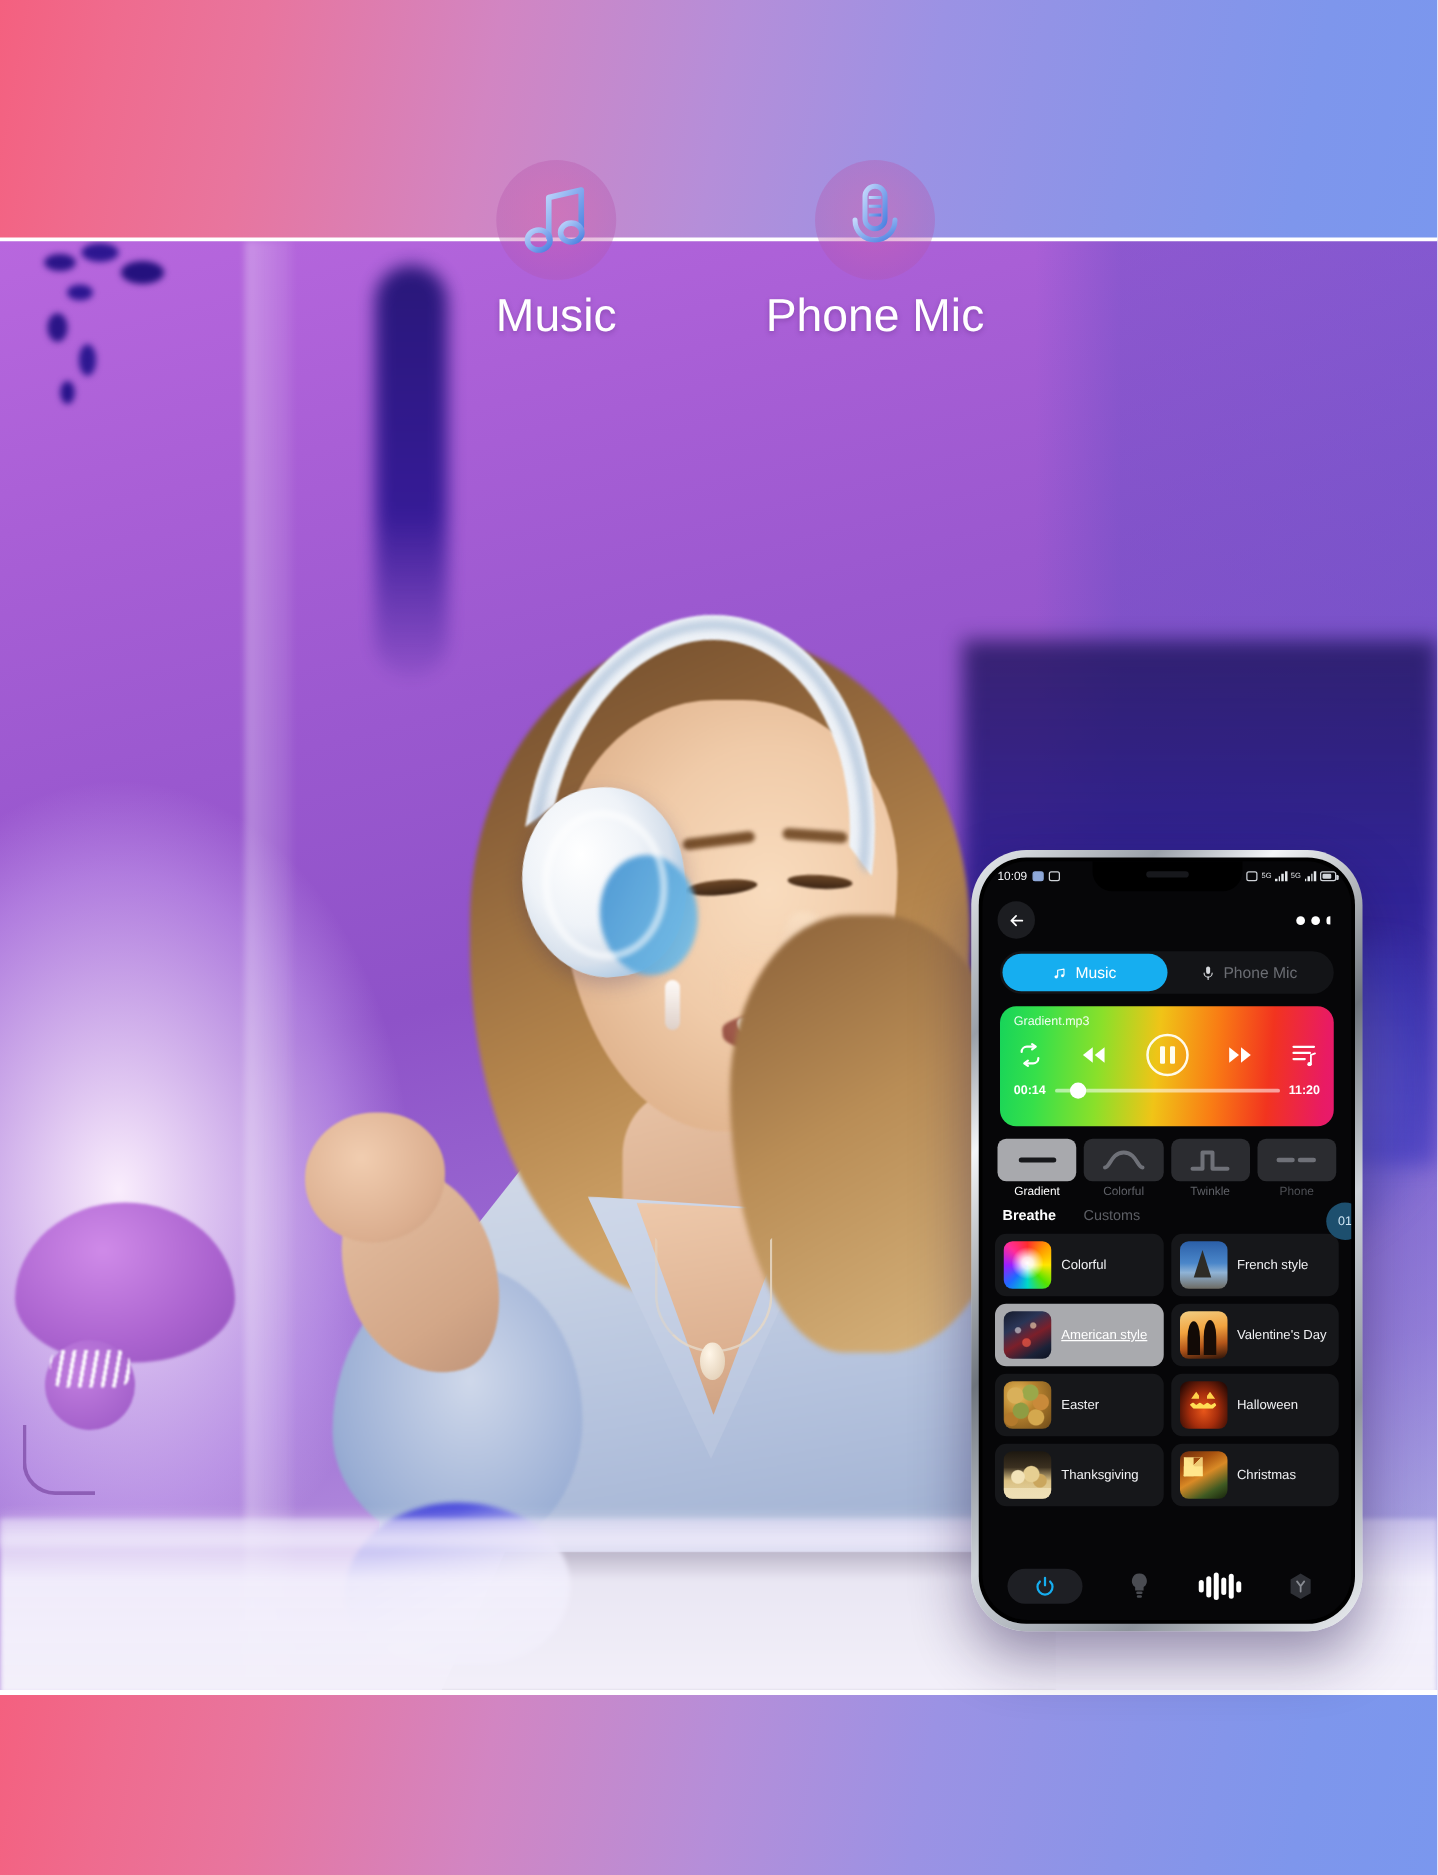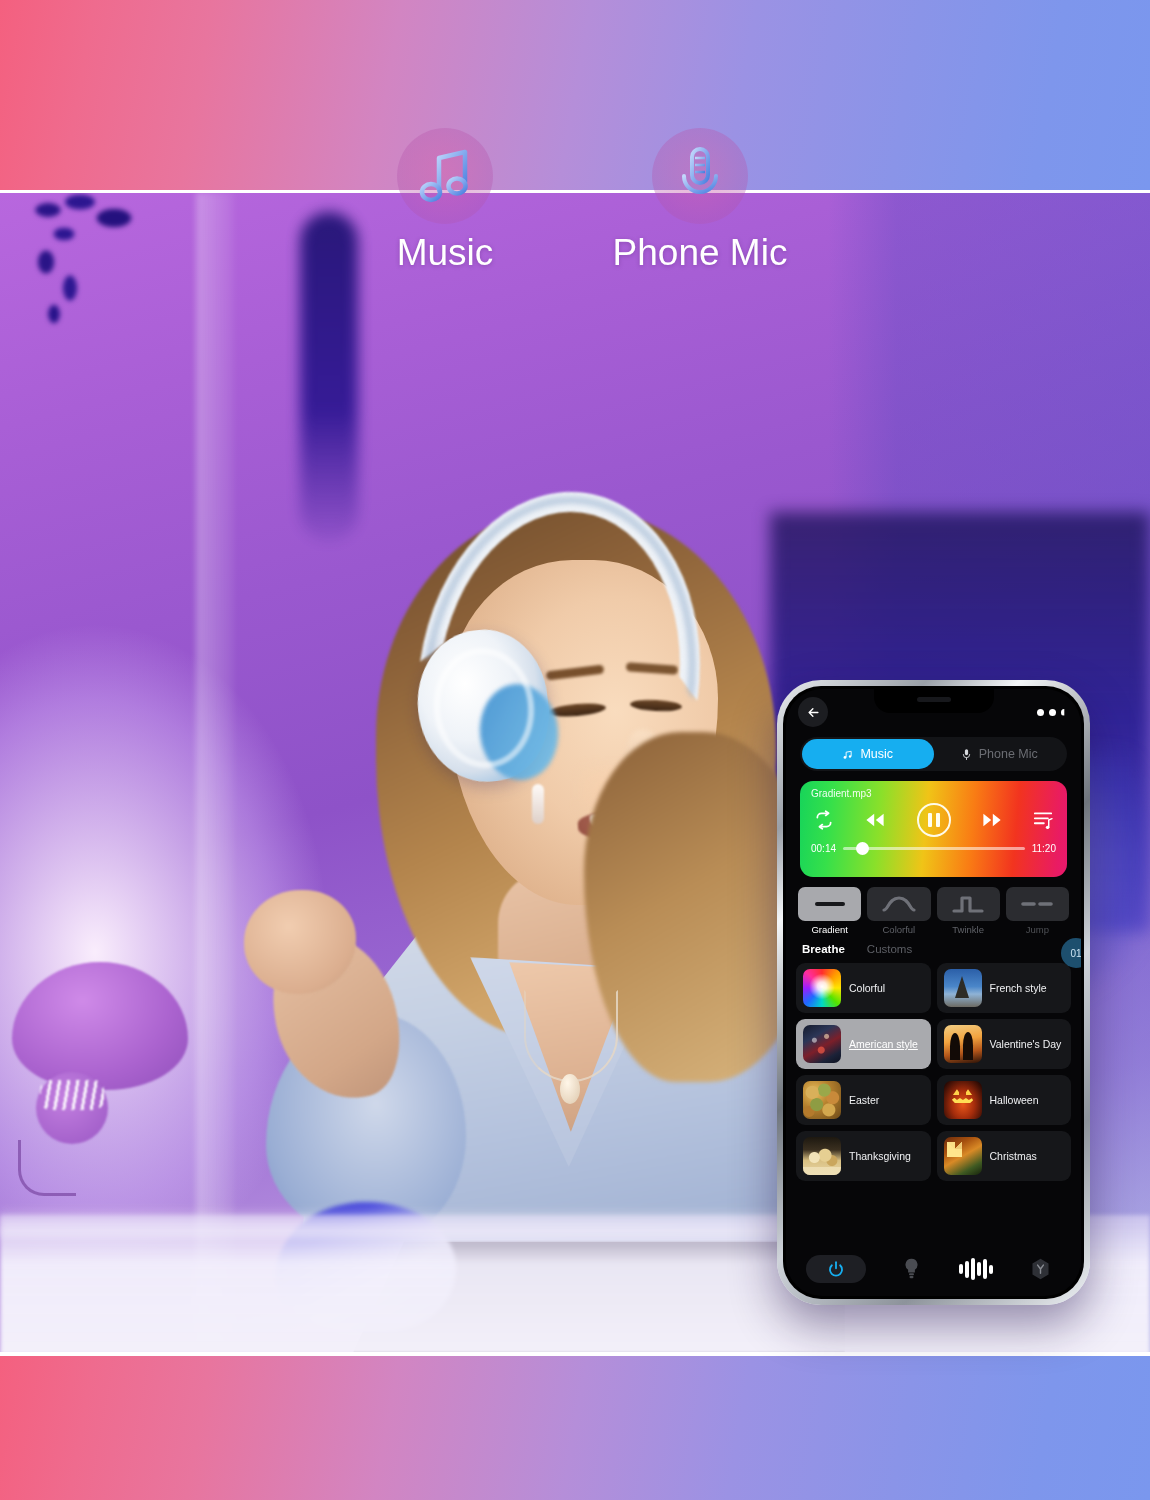--- a/index.html
+++ b/index.html
@@ -369,21 +369,21 @@
     margin-top: 4px; padding: 0 3px; }
   .ctrls svg { display: block; }
   .play-circle {
     width: 34px; height: 34px; border-radius: 50%;
     border: 2px solid rgba(255,255,245,0.95);
     display: flex; align-items: center; justify-content: center;
   }
   .play-bars { display: flex; gap: 4px; }
   .play-bars i { width: 4px; height: 14px; background: #fffef0; border-radius: 1px; display: block; }
   .progress-row { display: flex; align-items: center; gap: 7px; margin-top: 6px; }
-  .ptime { font-size: 10px; color: #fff; font-weight: normal; text-align: right; }
+  .ptime { font-size: 10px; color: #fff; font-weight: bold; text-align: right; }
   .ptrack { flex: 1; height: 3px; background: rgba(255,255,255,0.55); border-radius: 2px; position: relative; }
   .pknob { position: absolute; top: -5px; left: 7%; width: 13px; height: 13px;
     border-radius: 50%; background: #fff; }
 
   
   .fx-row { display: flex; gap: 6px; margin: 10px 12px 0 12px; }
   .fx { flex: 1; text-align: center; }
   .fx-tile {
     height: 34px; border-radius: 7px; background: #2b2c30;
     display: flex; align-items: center; justify-content: center;
@@ -579,20 +579,47 @@
   </div>
 
   <div class="phone">
     <div class="phone-inner">
       <div class="screen">
 
         <div class="notch">
           <div class="notch-cam"></div>
         </div>
 
+        <div class="statusbar">
+          <div class="sb-left">
+            <span>10:09</span>
+            <span class="sb-ico filled"></span>
+            <span class="sb-ico"></span>
+          </div>
+          <div class="sb-right">
+            <span class="sb-ico"></span>
+            <span class="sb-5g">5G</span>
+            <span class="sb-bars">
+                <i></i>
+                <i></i>
+                <i></i>
+                <i></i>
+              </span>
+            <span class="sb-5g">5G</span>
+            <span class="sb-bars">
+                <i></i>
+                <i></i>
+                <i></i>
+                <i></i>
+              </span>
+            <span class="sb-batt">
+                <span></span>
+              </span>
+          </div>
+        </div>
 
         <div class="appnav">
           <div class="back-btn">
             <svg width="15" height="15" viewBox="0 0 24 24" fill="none">
               <path d="M19 12H5M5 12l6-6M5 12l6 6" stroke="#fff" stroke-width="2.2" stroke-linecap="round" stroke-linejoin="round"></path>
             </svg>
           </div>
           <div class="dots">
               <i></i>
               <i></i>
@@ -679,21 +706,21 @@
                 </svg>
             </div>
             <div class="fx-label">Twinkle</div>
           </div>
           <div class="fx">
             <div class="fx-tile">
               <svg width="34" height="12" viewBox="0 0 34 12">
                   <path d="M3 6h11M20 6h11" stroke="#6f7178" stroke-width="3.6" stroke-linecap="round"></path>
                 </svg>
             </div>
-            <div class="fx-label j">Jump</div>
+            <div class="fx-label j">Phone</div>
           </div>
         </div>
 
         <div class="tabs">
           <div class="tab active">Breathe</div>
           <div class="tab">Customs</div>
           <div class="count-badge">01</div>
         </div>
 
         <div class="scene-grid">

